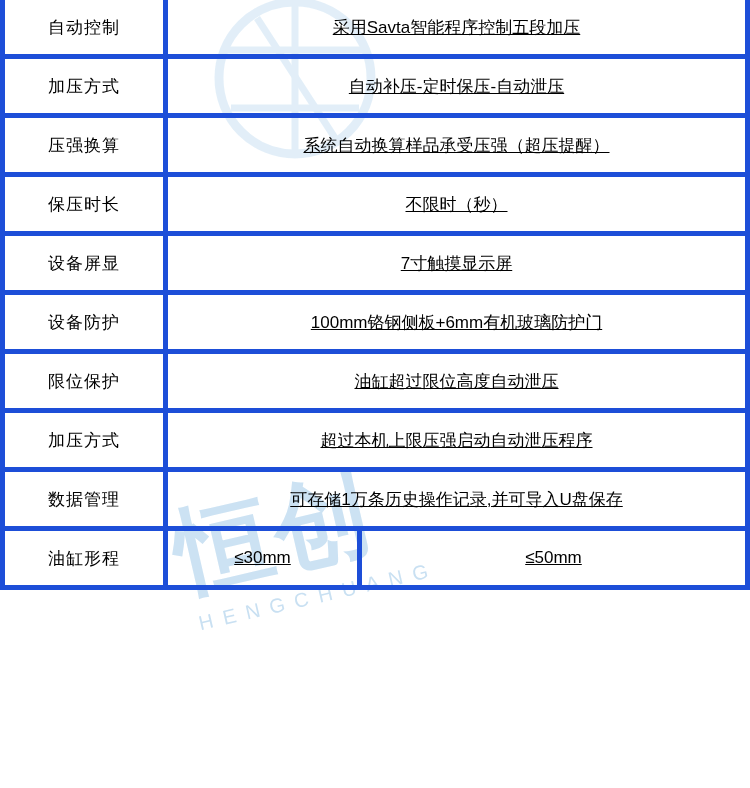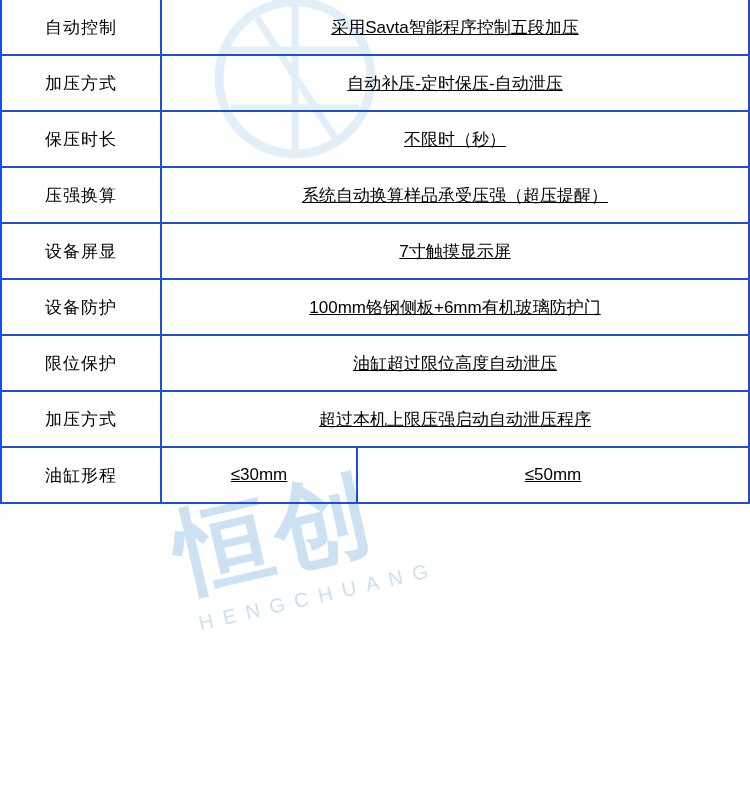--- a/index.html
+++ b/index.html
@@ -58,21 +58,21 @@
 
   
   .spec-table {
     position: relative;
     z-index: 10;
     border-collapse: collapse;
     width: 750px;
     table-layout: fixed;
   }
   .spec-table td {
-    border: 2px solid #1d4ed8;
+    border: 5px solid #1d4ed8;
     height: 50px;
     text-align: center;
     vertical-align: middle;
     font-size: 17px;
     padding: 2px 4px;
     background: transparent;
   }
   .spec-table tr:first-child td {
     border-top: none;
   }
@@ -103,44 +103,48 @@
   <tbody>
       <tr>
         <td class="label">自动控制</td>
         <td class="val" colspan="3">采用Savta智能程序控制五段加压</td>
       </tr>
       <tr>
         <td class="label">加压方式</td>
         <td class="val" colspan="3">自动补压-定时保压-自动泄压</td>
       </tr>
       <tr>
+        <td class="label">压强换算</td>
+        <td class="val" colspan="3">系统自动换算样品承受压强（超压提醒）</td>
+      </tr>
+      <tr>
         <td class="label">保压时长</td>
         <td class="val" colspan="3">不限时（秒）</td>
-      </tr>
-      <tr>
-        <td class="label">压强换算</td>
-        <td class="val" colspan="3">系统自动换算样品承受压强（超压提醒）</td>
       </tr>
       <tr>
         <td class="label">设备屏显</td>
         <td class="val" colspan="3">7寸触摸显示屏</td>
       </tr>
       <tr>
         <td class="label">设备防护</td>
         <td class="val" colspan="3">100mm铬钢侧板+6mm有机玻璃防护门</td>
       </tr>
       <tr>
         <td class="label">限位保护</td>
         <td class="val" colspan="3">油缸超过限位高度自动泄压</td>
       </tr>
       <tr>
         <td class="label">加压方式</td>
         <td class="val" colspan="3">超过本机上限压强启动自动泄压程序</td>
       </tr>
       <tr>
+        <td class="label">数据管理</td>
+        <td class="val" colspan="3">可存储1万条历史操作记录,并可导入U盘保存</td>
+      </tr>
+      <tr>
         <td class="label">油缸形程</td>
         <td class="val" colspan="1">≤30mm</td>
         <td class="val" colspan="2">≤50mm</td>
       </tr>
     </tbody>
 </table>
 
 <div style="position:relative;z-index:10;">
   <div style="text-align:right;padding:26px 6px 0 0;">
     

